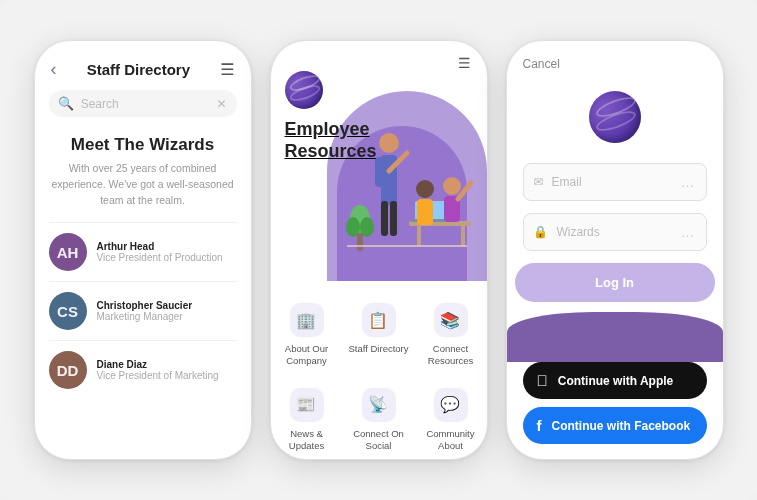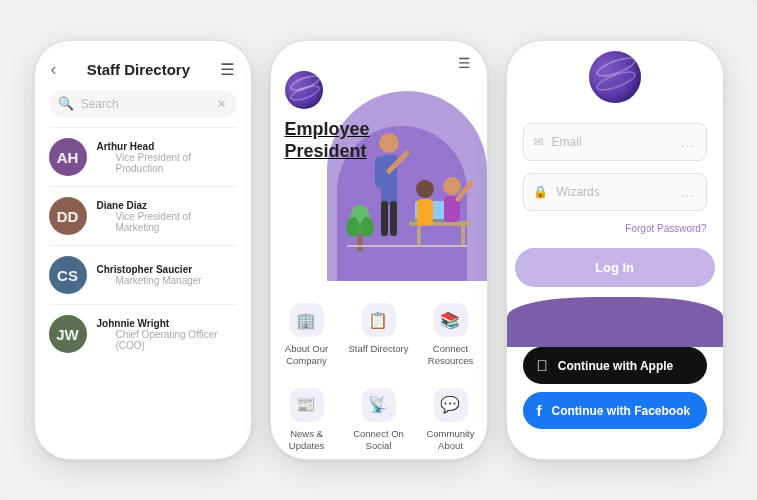--- a/index.html
+++ b/index.html
@@ -97,21 +97,20 @@
     }
     .p1-info {}
     .p1-name {
       font-size: 10px;
       font-weight: 600;
       color: #222;
     }
     .p1-role {
       font-size: 10px;
       color: #aaa;
-      margin-left: 19px;
     }
 
     
     .p2-top-bar {
       display: flex;
       justify-content: flex-end;
       padding: 14px 16px 0;
     }
     .p2-hamburger { color: #555; font-size: 14px; }
     .p2-hero {
@@ -341,65 +340,62 @@
     <div class="p1-header">
       <span class="p1-back">‹</span>
       <span class="p1-title">Staff Directory</span>
       <span class="p1-menu">☰</span>
     </div>
     <div class="p1-search">
       <span class="p1-search-icon">🔍</span>
       <span class="p1-search-text">Search</span>
       <span class="p1-search-x">✕</span>
     </div>
+    <div class="p1-hero">
+      <div class="p1-hero-title">Meet The Wizards</div>
+      <div class="p1-hero-sub">With over 25 years of combined experience. We've got a well-seasoned team at the realm.</div>
+    </div>
     <div class="p1-list" id="contact-list">
         <div class="p1-item">
       <div class="av-face" style="background:#7a5090;">AH</div>
       <div class="p1-info">
         <div class="p1-name">Arthur Head</div>
         <div class="p1-role">Vice President of Production</div>
       </div>
     </div>
         <div class="p1-item">
+      <div class="av-face" style="background:#4a6a8a;">CS</div>
+      <div class="p1-info">
+        <div class="p1-name">Christopher Saucier</div>
+        <div class="p1-role">Marketing Manager</div>
+      </div>
+    </div>
+        <div class="p1-item">
       <div class="av-face" style="background:#8a6050;">DD</div>
       <div class="p1-info">
         <div class="p1-name">Diane Diaz</div>
         <div class="p1-role">Vice President of Marketing</div>
-      </div>
-    </div>
-        <div class="p1-item">
-      <div class="av-face" style="background:#4a6a8a;">CS</div>
-      <div class="p1-info">
-        <div class="p1-name">Christopher Saucier</div>
-        <div class="p1-role">Marketing Manager</div>
-      </div>
-    </div>
-        <div class="p1-item">
-      <div class="av-face" style="background:#5a7050;">JW</div>
-      <div class="p1-info">
-        <div class="p1-name">Johnnie Wright</div>
-        <div class="p1-role">Chief Operating Officer (COO)</div>
       </div>
     </div>
       </div>
   </div>
 
   <div class="phone phone-2">
     <div class="p2-top-bar">
       <span class="p2-hamburger">☰</span>
     </div>
     <div class="p2-hero">
       <div class="p2-hero-bg"></div>
       <div class="p2-hero-bg2"></div>
       <div class="p2-logo">
         <div class="p2-logo-ball"></div>
       </div>
       <div class="p2-hero-text">
         <div class="p2-hero-h1">Employee</div>
-        <div class="p2-hero-h1">President</div>
+        <div class="p2-hero-h1">Resources</div>
       </div>
 
       <div class="p2-illustration">
         <svg viewBox="0 0 140 180" class="illus">
 
           <circle cx="52" cy="42" r="10" fill="#d4956a"></circle>
           <rect x="44" y="54" width="16" height="50" rx="4" fill="#5c6bc0"></rect>
           <rect x="38" y="56" width="10" height="30" rx="4" fill="#5c6bc0"></rect>
 
           <line x1="52" y1="70" x2="70" y2="52" stroke="#d4956a" stroke-width="5" stroke-linecap="round"></line>
@@ -452,34 +448,34 @@
       <div class="p2-nav-label">Connect On Social</div>
     </div>
         <div class="p2-nav-item">
       <div class="p2-nav-icon">💬</div>
       <div class="p2-nav-label">Community About</div>
     </div>
       </div>
   </div>
 
   <div class="phone phone-3">
+    <div class="p3-cancel">Cancel</div>
     <div class="p3-logo-wrap">
       <div class="p3-logo-ball"></div>
     </div>
     <div class="p3-field">
       <span class="p3-field-icon">✉</span>
       <span class="p3-field-text">Email</span>
       <span class="p3-field-dots">…</span>
     </div>
     <div class="p3-field">
       <span class="p3-field-icon">🔒</span>
       <span class="p3-field-text">Wizards</span>
       <span class="p3-field-dots">…</span>
     </div>
-    <div class="p3-forgot">Forgot Password?</div>
     <div class="p3-login-btn">Log In</div>
     <div class="p3-wave">
       <div class="p3-wave-bg"></div>
     </div>
     <div class="p3-social-btn p3-apple-btn">
       <span class="p3-social-icon"></span>
       <span>Continue with Apple</span>
     </div>
     <div class="p3-social-btn p3-fb-btn">
       <span class="p3-social-icon">f</span>

